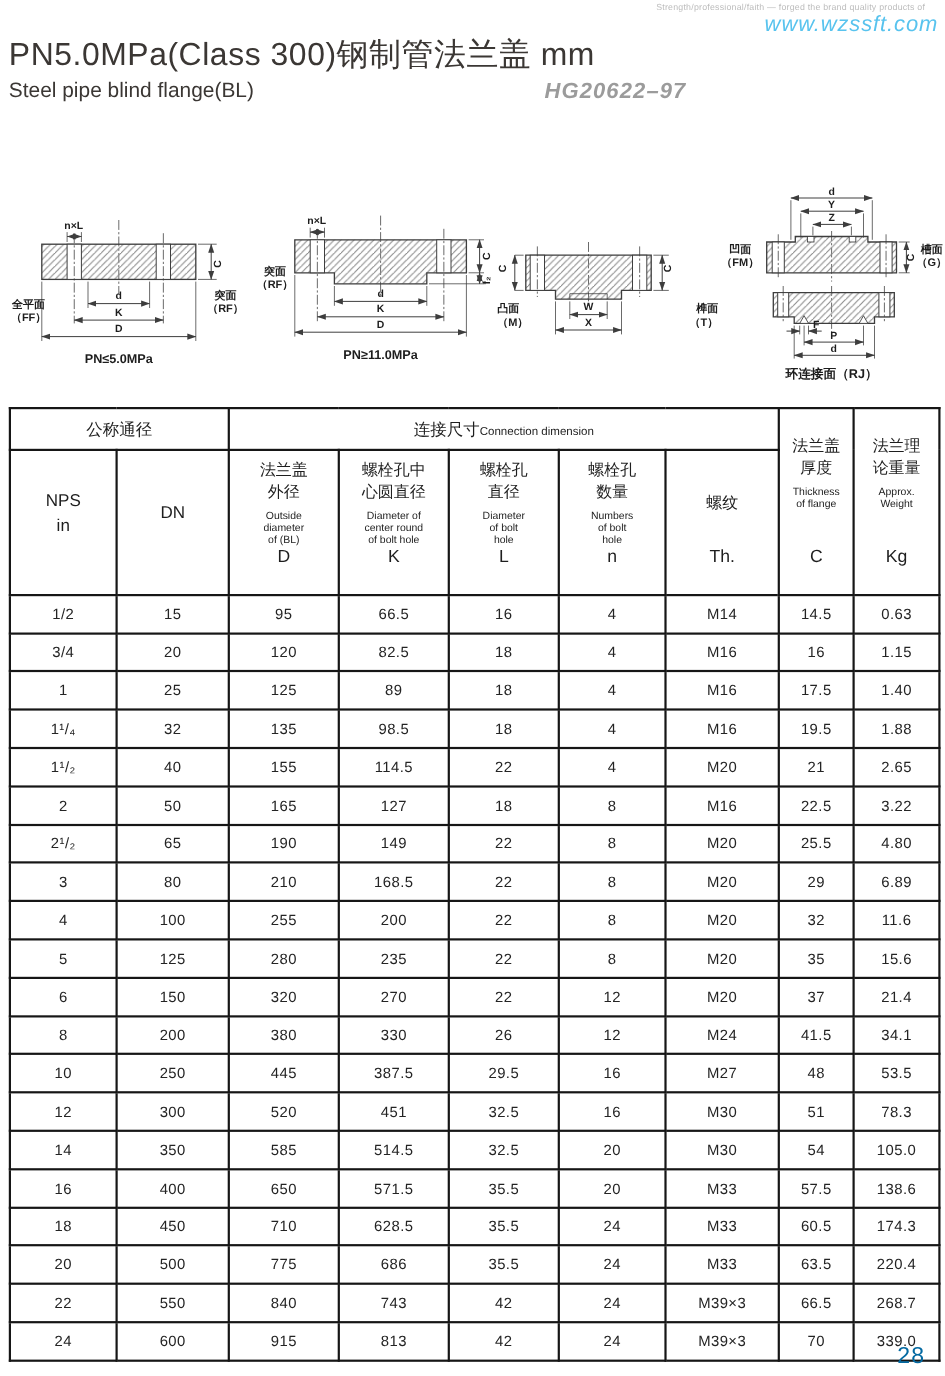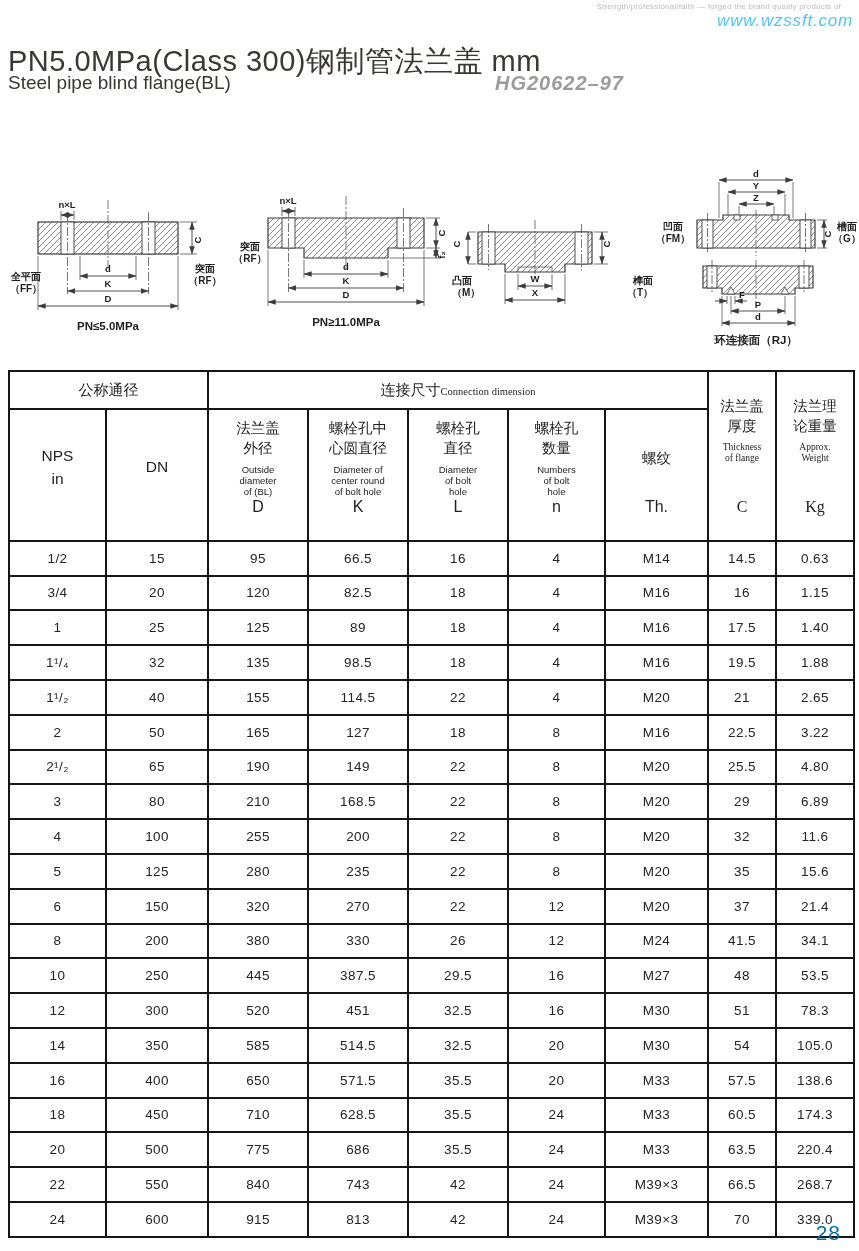--- a/index.html
+++ b/index.html
@@ -2,41 +2,41 @@
 <html><head>
 <meta charset="utf-8">
 <style>
   html,body{margin:0;padding:0;}
   body{
     width:859px;height:1251px;position:relative;background:#ffffff;
     font-family:"Liberation Sans","DejaVu Sans",sans-serif;color:#2b2b2b;overflow:hidden;
   }
   
   .tagline{position:absolute;top:2px;right:18px;font-size:8px;color:#bcbcbc;letter-spacing:.2px;}
-  .website{position:absolute;top:11px;right:6px;font-size:17px;font-style:italic;color:#58c3ee;letter-spacing:.8px;}
-  .title{position:absolute;top:42px;left:8px;font-size:29px;color:#3b3734;letter-spacing:.5px;text-align:right;}
+  .website{position:absolute;top:11px;right:6px;font-size:20px;font-style:italic;color:#58c3ee;letter-spacing:.8px;}
+  .title{position:absolute;top:30px;left:8px;font-size:29px;color:#3b3734;letter-spacing:.5px;text-align:right;}
   .subtitle{position:absolute;top:72px;left:8px;font-size:19px;color:#3b3734;}
   .standard{position:absolute;top:72px;left:455px;font-size:20px;font-weight:bold;font-style:italic;color:#9b9b9b;letter-spacing:1px;margin-left:40px;}
   
   .drawings{position:absolute;top:170px;left:0;width:859px;height:184px;}
   .dwg{position:absolute;top:0;}
   .body{fill:url(#hx);stroke:#3d3d3d;stroke-width:1.2;}
   .band{fill:#ffffff;stroke:#3d3d3d;stroke-width:.9;}
   .notch{fill:#ffffff;stroke:#3d3d3d;stroke-width:.8;}
   .cl{stroke:#3d3d3d;stroke-width:.7;stroke-dasharray:9 2 2 2;fill:none;}
   .ext{stroke:#3d3d3d;stroke-width:.7;fill:none;}
   .dim{stroke:#3d3d3d;stroke-width:.9;fill:none;}
   svg text{font-family:"Liberation Sans","DejaVu Sans",sans-serif;}
   .dimtxt{font-size:9.5px;font-weight:bold;fill:#1d1d1d;}
   .lbl{font-size:10px;font-weight:bold;fill:#1d1d1d;}
   .cap{font-size:11.5px;font-weight:bold;fill:#1d1d1d;}
   
   .flange-table{position:absolute;top:370px;left:8px;width:845px;border-collapse:collapse;table-layout:fixed;}
   .flange-table th,.flange-table td{border:2px solid #161616;text-align:center;vertical-align:middle;padding:0;}
-  .hr1 th{height:36px;font-size:15px;font-weight:normal;color:#1e1e1e;font-family:Liberation Serif, serif;}
+  .hr1 th{height:36px;font-size:15px;font-weight:normal;color:#1e1e1e;}
   .hr1 .en11{font-size:10.5px;margin-left:0;}
   .hr2 th{height:107px;font-weight:normal;color:#1e1e1e;}
   .vcell{display:flex;flex-direction:column;align-items:center;height:100%;box-sizing:border-box;padding:8px 2px 24px 2px;}
   .vcell.tall{padding-top:24px;}
   .cn{font-size:14.5px;line-height:1.4;white-space:pre-line;}
   .en{font-size:9.5px;line-height:1.2;white-space:pre-line;margin-top:5px;color:#222;}
   .sym{font-size:16px;margin-top:auto;}
   .sym-big{font-size:15.5px;line-height:1.5;white-space:pre-line;}
   .grow-center{flex:1;display:flex;align-items:center;justify-content:center;}
   .flange-table tbody td{height:32.8px;font-size:13.5px;letter-spacing:.4px;color:#242424;}

